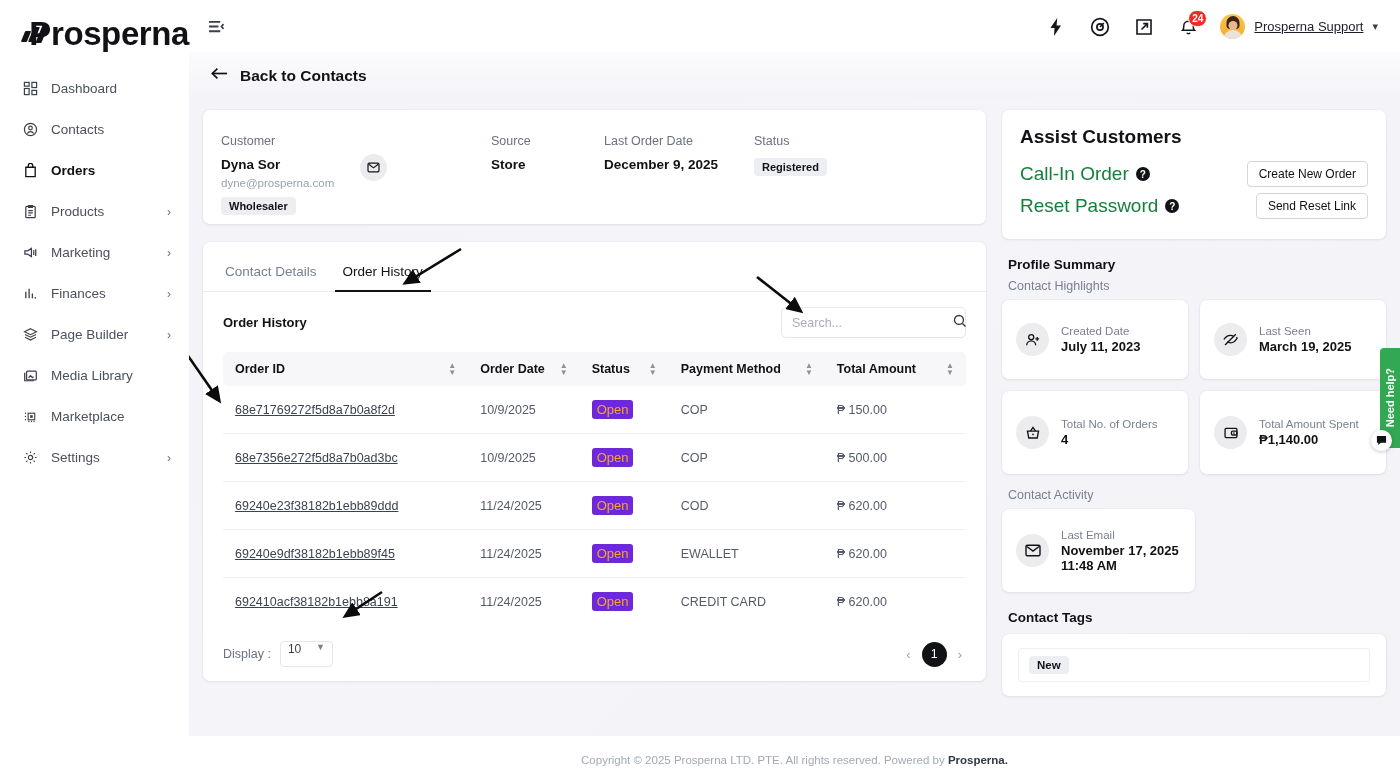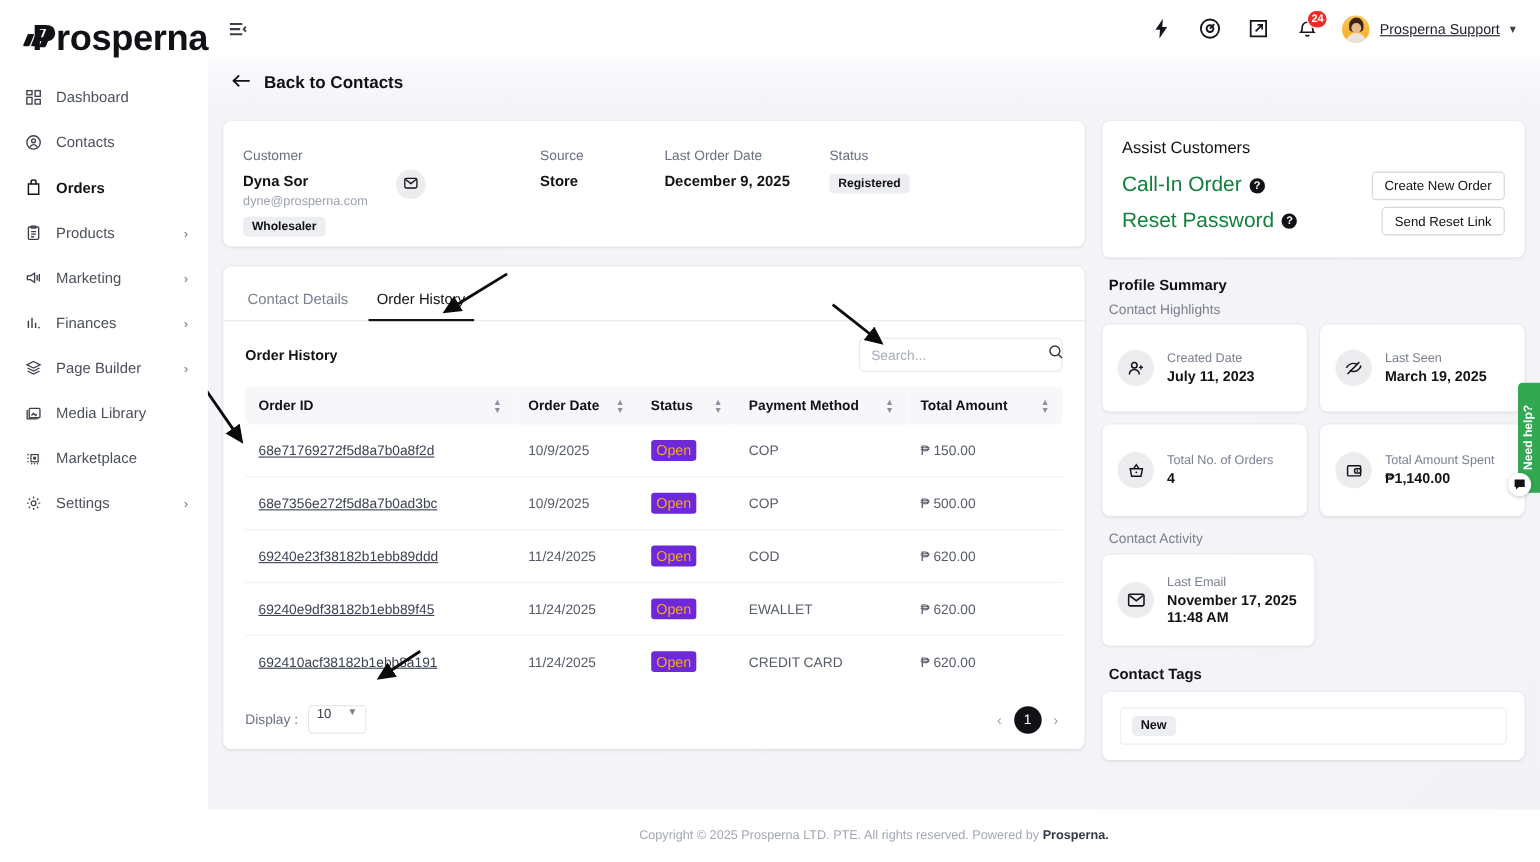--- a/index.html
+++ b/index.html
@@ -43,21 +43,21 @@
     flex: 1 1 auto; height: 784px; position: relative;
     background: linear-gradient(135deg,#f3f3f8 0%,#f5f5f9 45%,#f2f2f7 100%);
     display: flex; flex-direction: column;
   }
 
   .topbar {
     height: 52px; background: #ffffff; display: flex; align-items: center;
     padding: 0 22px 0 14px; flex: 0 0 52px;
   }
   .hamburger { width: 26px; height: 26px; display: flex; align-items: center; justify-content: center; cursor: pointer; }
-  .topbar-right { margin-left: auto; display: flex; align-items: center; gap: 20px; }
+  .topbar-right { margin-left: auto; display: flex; align-items: flex-end; gap: 20px; }
   .tb-icon { width: 24px; height: 24px; display: flex; align-items: center; justify-content: center; cursor: pointer; color: #14161c; position: relative; }
   .badge-count {
     position: absolute; top: -5px; right: -7px; min-width: 17px; height: 17px;
     border-radius: 9px; background: #ee2b26; color: #fff; font-size: 10px; font-weight: 700;
     display: flex; align-items: center; justify-content: center; padding: 0 3px; border: 1.5px solid #fff;
   }
   .avatar {
     width: 25px; height: 25px; border-radius: 50%; overflow: hidden;
     background: radial-gradient(circle at 50% 110%, #f5a623 0%, #f6b73c 55%, #fbc85c 100%);
     position: relative; flex: 0 0 25px;
@@ -127,21 +127,21 @@
   .sel { width: 53px; height: 26px; border: 1px solid #e6e6ec; border-radius: 4px; display: flex;
     align-items: flex-start; justify-content: space-between; padding: 0 7px; font-size: 12px; color: #3b3f49; cursor: pointer; }
   .sel .c { font-size: 9px; color: #7b8090; }
   .pg-right { margin-left: auto; display: flex; align-items: center; gap: 9px; }
   .pg-arrow { color: #9aa0ad; font-size: 13px; cursor: pointer; padding: 0 2px; }
   .pg-num { width: 25px; height: 25px; border-radius: 50%; background: #111215; color: #fff;
     font-size: 12.5px; display: flex; align-items: center; justify-content: center; cursor: pointer; }
 
   
   .assist { padding: 16px 18px 17px 18px; }
-  .assist h3 { font-size: 15px; font-weight: 400; color: #111215; margin-bottom: 10px; }
+  .assist h3 { font-size: 19px; font-weight: 700; color: #111215; margin-bottom: 10px; }
   .assist-row { display: flex; align-items: center; height: 32px; }
   .assist-row .l { font-size: 19px; color: #15803d; }
   .qmark { width: 14px; height: 14px; border-radius: 50%; background: #111215; color: #fff; font-size: 10px;
     font-weight: 700; display: flex; align-items: center; justify-content: center; margin-left: 7px; cursor: pointer; }
   .btn-out { margin-left: auto; height: 26px; border: 1px solid #d4d6dd; border-radius: 4px; background: #fff;
     font-size: 12px; color: #111215; padding: 0 11px; cursor: pointer; font-family: inherit; white-space: nowrap; }
 
   .sec-title { font-size: 13.5px; font-weight: 700; color: #111215; margin: 18px 0 0 6px; }
   .sec-sub { font-size: 12.5px; color: #7b8090; margin: 7px 0 7px 6px; }
 

